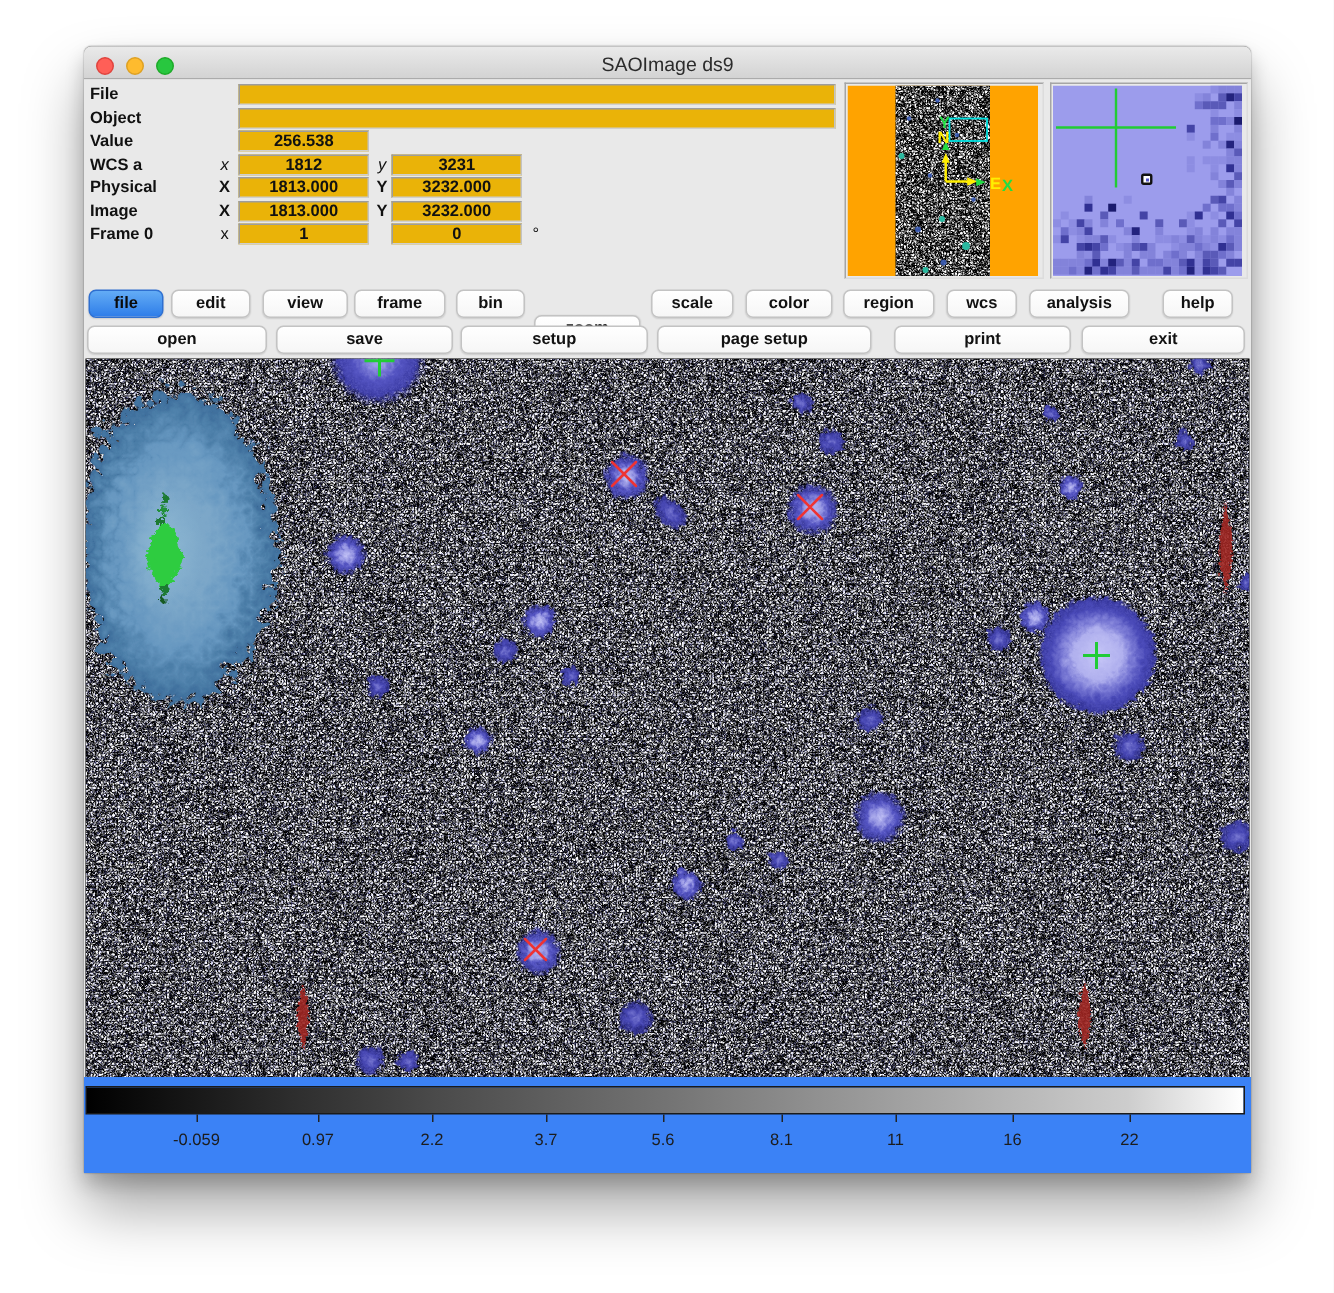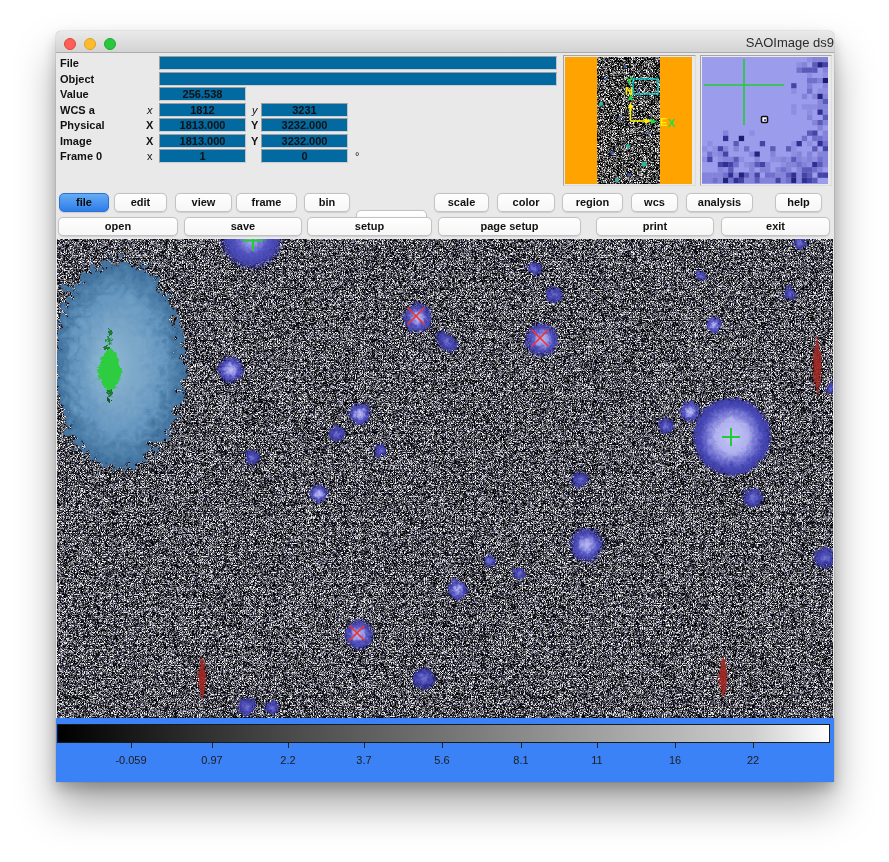--- a/index.html
+++ b/index.html
@@ -4,26 +4,26 @@
 <style>
 html,body{margin:0;padding:0;background:#ffffff;width:889px;height:862px;overflow:hidden;}
 *{box-sizing:border-box;}
 body{font-family:"Liberation Sans",sans-serif;}
 #win{position:absolute;left:56px;top:31px;width:778px;height:751px;background:#e9e9e9;border-radius:5px 5px 1px 1px;box-shadow:0 0 1px rgba(0,0,0,0.55),0 24px 40px rgba(0,0,0,0.35),0 7px 13px rgba(0,0,0,0.20);}
 #titlebar{position:absolute;left:0;top:0;width:100%;height:22px;background:linear-gradient(#eaeaea,#d3d3d3);border-bottom:1px solid #ababab;border-radius:5px 5px 0 0;}
 .tl{position:absolute;top:7px;width:12px;height:12px;border-radius:50%;}
 #tl-r{left:8px;background:#ff5f57;border:0.5px solid #e0443e;}
 #tl-y{left:28px;background:#febb2e;border:0.5px solid #dea123;}
 #tl-g{left:48px;background:#28c73f;border:0.5px solid #1dab29;}
-#title{position:absolute;left:0;right:0;top:0;height:22px;text-align:right;line-height:23px;font-size:13px;color:#2b2b2b;}
+#title{position:absolute;left:0;right:0;top:0;height:22px;text-align:center;line-height:23px;font-size:13px;color:#2b2b2b;}
 
 #info{position:absolute;left:0;top:22px;width:100%;height:166px;background:#e9e9e9;}
 .lab{position:absolute;font-size:11px;font-weight:bold;color:#111;}
 .axlab{position:absolute;font-size:11px;font-weight:bold;color:#111;}
-.fld{position:absolute;height:14px;background:#0369a1;border:1px solid #9d9d9d;border-bottom-color:#cfcfcf;border-right-color:#c3c3c3;font-size:11px;font-weight:bold;color:#111;text-align:center;line-height:12px;}
+.fld{position:absolute;height:14px;background:#eab308;border:1px solid #9d9d9d;border-bottom-color:#cfcfcf;border-right-color:#c3c3c3;font-size:11px;font-weight:bold;color:#111;text-align:center;line-height:12px;}
 
 #pannerF{position:absolute;left:507px;top:2px;width:133px;height:131px;background:#e9e9e9;border:1px solid #a5a5a5;border-right-color:#dcdcdc;border-bottom-color:#dcdcdc;}
 #magF{position:absolute;left:644px;top:2px;width:132px;height:131px;background:#e9e9e9;border:1px solid #a5a5a5;border-right-color:#dcdcdc;border-bottom-color:#dcdcdc;}
 
 #toolbar{position:absolute;left:0;top:157px;width:100%;height:51px;background:#e9e9e9;}
 .btn{position:absolute;height:19px;background:linear-gradient(#ffffff,#f6f6f6);border:1px solid #c3c3c3;border-radius:5px;font-size:11px;font-weight:bold;color:#111;text-align:center;line-height:17px;box-shadow:0 0.5px 1px rgba(0,0,0,0.12);}
 .btn.act{background:linear-gradient(#63acf5,#2e7de9);border-color:#2e6fd0;color:#0a0a0a;}
 
 #imgarea{position:absolute;left:1px;top:208px;width:776px;height:479px;background:#000;overflow:hidden;}
 

